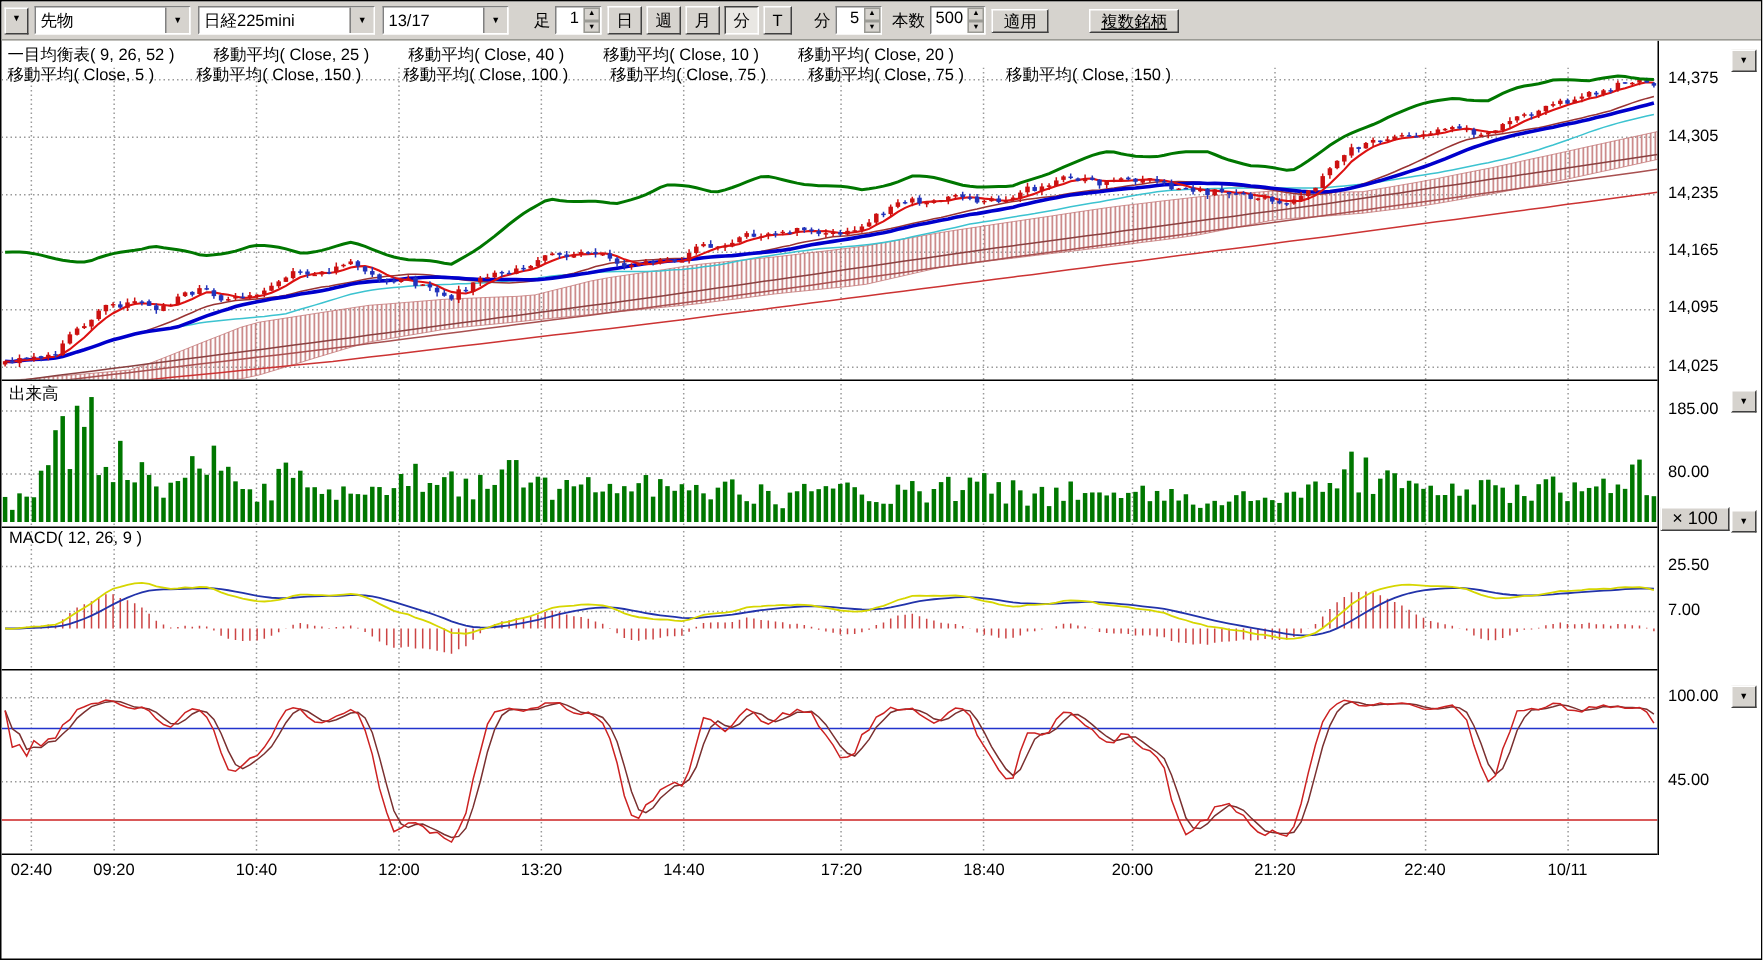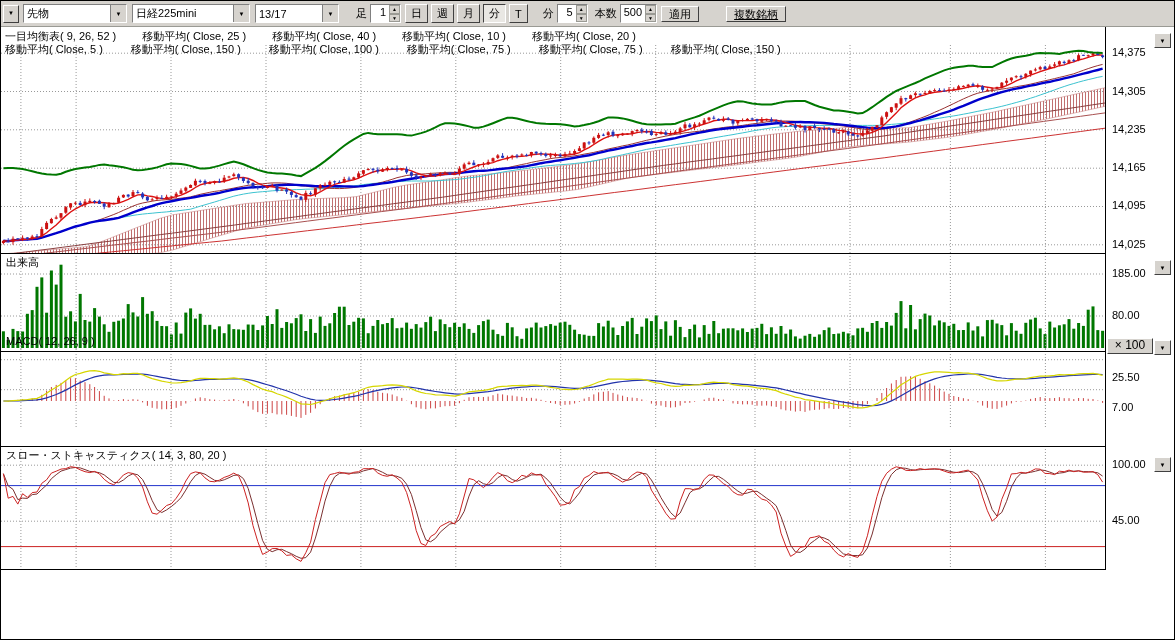--- a/index.html
+++ b/index.html
@@ -25,21 +25,21 @@
   .tbtn.pressed{border-color:#404040 #fff #fff #404040;background:#e9e7e3;}
   .tbtn.sm{padding:0 5px;height:19px;}
   .gap12{margin-left:12px;} .gap24{margin-left:24px;text-decoration:underline;}
   
   .legend{position:absolute;left:4px;font-size:11px;display:flex;gap:26px;white-space:nowrap;z-index:5;color:#000;}
   #legend1{top:28px;} #legend2{top:41px;gap:28px;}
   
   .panel{position:absolute;left:0;width:1104px;z-index:1;}
   #panel-price{top:44px;height:208px;}
   #panel-volume{top:252px;height:98px;}
-  #panel-macd{top:332px;height:95px;}
+  #panel-macd{top:350px;height:95px;}
   #panel-stoch{top:445px;height:123px;}
   .panel svg{position:absolute;top:0;left:0;display:block;}
   .panel-title{position:absolute;top:2px;left:5px;font-size:11px;z-index:3;color:#000;}
   .hsep{position:absolute;left:0;width:1104px;height:1px;background:#000;z-index:4;}
   .vline{position:absolute;left:1104px;top:26px;height:543px;width:1px;background:#000;z-index:4;}
   
   .gutter{position:absolute;left:1105px;top:0;width:68px;height:638px;z-index:5;}
   .tick-label{position:absolute;left:6px;font-size:11px;white-space:nowrap;color:#000;}
   .gutter-btn{position:absolute;left:48px;width:17px;height:15px;background:#d6d3ce;border:1px solid;
               border-color:#fff #404040 #404040 #fff;font-size:6px;line-height:12px;text-align:center;padding:0;}
@@ -1113,21 +1113,20 @@
         <line x1="1082.4" y1="68.0" x2="1082.4" y2="65.1" stroke="#cc4444" stroke-width="1"></line>
         <line x1="1087.2" y1="68.0" x2="1087.2" y2="65.8" stroke="#cc4444" stroke-width="1"></line>
         <line x1="1092.0" y1="68.0" x2="1092.0" y2="66.0" stroke="#cc4444" stroke-width="1"></line>
         <line x1="1096.8" y1="68.0" x2="1096.8" y2="67.5" stroke="#cc4444" stroke-width="1"></line>
         <line x1="1101.6" y1="68.0" x2="1101.6" y2="69.9" stroke="#cc4444" stroke-width="1"></line>
         <path d="M2.4,68.0L7.2,68.0L12.0,68.0L16.8,67.8L21.6,67.6L26.4,67.4L31.2,67.1L36.0,66.8L40.8,66.1L45.6,64.9L50.4,63.3L55.2,61.5L60.0,59.4L64.8,57.1L69.6,54.5L74.4,51.9L79.2,49.6L84.0,47.4L88.8,45.5L93.6,43.9L98.4,42.8L103.2,42.2L108.0,41.9L112.8,41.9L117.6,41.7L122.4,41.5L127.2,41.4L132.0,41.2L136.8,41.0L141.6,41.2L146.4,41.7L151.2,42.5L156.0,43.4L160.8,44.3L165.6,45.2L170.4,46.2L175.2,46.9L180.0,47.5L184.8,47.7L189.6,47.8L194.4,47.5L199.2,47.1L204.0,46.7L208.8,46.5L213.6,46.4L218.4,46.3L223.2,46.2L228.0,46.0L232.8,45.8L237.6,45.8L242.4,46.0L247.2,46.6L252.0,47.6L256.8,48.9L261.6,50.3L266.4,51.8L271.2,53.2L276.0,54.7L280.8,56.2L285.6,57.8L290.4,59.5L295.2,61.3L300.0,63.2L304.8,64.8L309.6,66.1L314.4,67.0L319.2,67.3L324.0,67.4L328.8,67.0L333.6,66.5L338.4,65.9L343.2,65.1L348.0,64.2L352.8,63.3L357.6,62.3L362.4,61.0L367.2,59.7L372.0,58.4L376.8,57.4L381.6,56.4L386.4,55.6L391.2,54.8L396.0,54.3L400.8,54.0L405.6,53.9L410.4,54.3L415.2,55.0L420.0,55.9L424.8,56.8L429.6,57.7L434.4,58.5L439.2,59.2L444.0,59.8L448.8,60.3L453.6,60.9L458.4,61.1L463.2,61.0L468.0,60.6L472.8,60.1L477.6,59.7L482.4,59.2L487.2,58.7L492.0,58.0L496.8,57.2L501.6,56.5L506.4,55.8L511.2,55.2L516.0,54.7L520.8,54.2L525.6,53.9L530.4,53.5L535.2,53.2L540.0,53.1L544.8,53.2L549.6,53.4L554.4,53.7L559.2,54.2L564.0,54.6L568.8,55.0L573.6,55.3L578.4,55.4L583.2,55.1L588.0,54.7L592.8,53.9L597.6,52.9L602.4,51.9L607.2,50.8L612.0,49.8L616.8,49.1L621.6,48.5L626.4,48.1L631.2,47.7L636.0,47.3L640.8,47.1L645.6,47.1L650.4,47.4L655.2,47.9L660.0,48.4L664.8,49.1L669.6,49.9L674.4,50.6L679.2,51.1L684.0,51.3L688.8,51.5L693.6,51.6L698.4,51.6L703.2,51.4L708.0,51.1L712.8,50.7L717.6,50.5L722.4,50.3L727.2,50.3L732.0,50.6L736.8,50.9L741.6,51.3L746.4,51.7L751.2,52.1L756.0,52.6L760.8,53.2L765.6,53.7L770.4,54.3L775.2,54.9L780.0,55.9L784.8,57.0L789.6,58.1L794.4,59.3L799.2,60.4L804.0,61.6L808.8,62.7L813.6,63.7L818.4,64.7L823.2,65.6L828.0,66.5L832.8,67.4L837.6,68.3L842.4,69.1L847.2,69.9L852.0,70.8L856.8,71.6L861.6,72.2L866.4,72.6L871.2,72.6L876.0,72.3L880.8,71.3L885.6,69.9L890.4,67.9L895.2,65.5L900.0,62.8L904.8,60.0L909.6,57.2L914.4,54.4L919.2,51.9L924.0,49.6L928.8,47.6L933.6,45.9L938.4,44.5L943.2,43.4L948.0,42.6L952.8,42.0L957.6,41.6L962.4,41.3L967.2,41.0L972.0,41.0L976.8,41.2L981.6,41.7L986.4,42.5L991.2,43.4L996.0,44.3L1000.8,45.0L1005.6,45.5L1010.4,45.8L1015.2,45.9L1020.0,45.9L1024.8,45.9L1029.6,45.6L1034.4,45.3L1039.2,44.8L1044.0,44.5L1048.8,44.1L1053.6,43.8L1058.4,43.4L1063.2,43.1L1068.0,42.7L1072.8,42.5L1077.6,42.2L1082.4,41.8L1087.2,41.6L1092.0,41.4L1096.8,41.3L1101.6,41.5" fill="none" stroke="#2233aa" stroke-width="1.2"></path>
         <path d="M2.4,68.0L7.2,68.2L12.0,67.7L16.8,67.3L21.6,66.8L26.4,66.6L31.2,65.9L36.0,65.4L40.8,63.3L45.6,60.2L50.4,57.0L55.2,54.2L60.0,51.2L64.8,47.6L69.6,44.1L74.4,41.5L79.2,40.3L84.0,38.9L88.8,37.9L93.6,37.6L98.4,38.3L103.2,39.9L108.0,40.7L112.8,41.6L117.6,41.3L122.4,40.6L127.2,40.9L132.0,40.3L136.8,40.4L141.6,41.8L146.4,43.9L151.2,45.6L156.0,46.8L160.8,48.1L165.6,49.0L170.4,49.8L175.2,50.0L180.0,49.6L184.8,48.9L189.6,47.9L194.4,46.3L199.2,45.4L204.0,45.4L208.8,45.7L213.6,45.7L218.4,46.1L223.2,45.8L228.0,45.4L232.8,44.9L237.6,45.5L242.4,47.1L247.2,49.0L252.0,51.6L256.8,53.9L261.6,56.2L266.4,57.6L271.2,58.6L276.0,60.8L280.8,62.3L285.6,64.1L290.4,66.3L295.2,68.5L300.0,70.9L304.8,71.1L309.6,71.5L314.4,70.4L319.2,68.8L324.0,67.5L328.8,65.7L333.6,64.3L338.4,63.4L343.2,61.9L348.0,60.9L352.8,59.7L357.6,58.0L362.4,56.0L367.2,54.3L372.0,53.4L376.8,53.1L381.6,52.7L386.4,52.1L391.2,51.9L396.0,52.2L400.8,52.6L405.6,53.8L410.4,55.7L415.2,57.9L420.0,59.4L424.8,60.5L429.6,61.0L434.4,61.8L439.2,62.0L444.0,62.1L448.8,62.7L453.6,63.1L458.4,62.1L463.2,60.5L468.0,58.9L472.8,58.3L477.6,57.8L482.4,57.4L487.2,56.7L492.0,55.4L496.8,53.9L501.6,53.4L506.4,53.2L511.2,52.7L516.0,52.6L520.8,52.3L525.6,52.6L530.4,52.1L535.2,52.2L540.0,52.6L544.8,53.5L549.6,54.3L554.4,55.0L559.2,56.0L564.0,56.4L568.8,56.7L573.6,56.5L578.4,55.8L583.2,54.0L588.0,52.9L592.8,51.0L597.6,49.0L602.4,47.7L607.2,46.2L612.0,46.1L616.8,46.2L621.6,46.1L626.4,46.3L631.2,46.1L636.0,46.0L640.8,46.4L645.6,47.1L650.4,48.6L655.2,49.8L660.0,50.5L664.8,51.9L669.6,52.8L674.4,53.4L679.2,53.2L684.0,52.2L688.8,52.3L693.6,51.9L698.4,51.6L703.2,50.7L708.0,49.6L712.8,49.2L717.6,49.5L722.4,49.7L727.2,50.2L732.0,51.7L736.8,52.3L741.6,52.8L746.4,53.2L751.2,53.8L756.0,54.8L760.8,55.3L765.6,55.7L770.4,56.7L775.2,57.6L780.0,59.6L784.8,61.2L789.6,62.5L794.4,64.1L799.2,65.0L804.0,66.6L808.8,67.1L813.6,67.8L818.4,68.7L823.2,69.3L828.0,69.8L832.8,71.0L837.6,71.9L842.4,72.3L847.2,73.2L852.0,74.2L856.8,74.9L861.6,74.8L866.4,74.1L871.2,72.6L876.0,70.9L880.8,67.7L885.6,64.0L890.4,59.9L895.2,56.0L900.0,51.8L904.8,48.9L909.6,46.0L914.4,43.4L919.2,41.8L924.0,40.6L928.8,39.6L933.6,38.9L938.4,38.8L943.2,39.1L948.0,39.4L952.8,39.8L957.6,39.7L962.4,40.0L967.2,40.2L972.0,40.9L976.8,41.8L981.6,43.8L986.4,45.6L991.2,46.9L996.0,47.9L1000.8,47.8L1005.6,47.6L1010.4,46.9L1015.2,46.2L1020.0,46.2L1024.8,45.6L1029.6,44.7L1034.4,43.9L1039.2,43.0L1044.0,43.1L1048.8,42.8L1053.6,42.4L1058.4,41.7L1063.2,41.8L1068.0,41.5L1072.8,41.6L1077.6,40.8L1082.4,40.5L1087.2,40.6L1092.0,40.4L1096.8,41.1L1101.6,42.4" fill="none" stroke="#d6d600" stroke-width="1.2"></path>
       </svg>
   </div>
   <div class="panel" id="panel-stoch">
-    <span class="panel-title">スロー・ストキャスティクス( 14, 3, 80, 20 )</span>
     <svg id="svg-stoch" width="1104" height="123">
         <line x1="19.9" y1="0" x2="19.9" y2="123" stroke="#999999" stroke-dasharray="1,2"></line>
         <line x1="75.1" y1="0" x2="75.1" y2="123" stroke="#999999" stroke-dasharray="1,2"></line>
         <line x1="170.0" y1="0" x2="170.0" y2="123" stroke="#999999" stroke-dasharray="1,2"></line>
         <line x1="265.0" y1="0" x2="265.0" y2="123" stroke="#999999" stroke-dasharray="1,2"></line>
         <line x1="359.9" y1="0" x2="359.9" y2="123" stroke="#999999" stroke-dasharray="1,2"></line>
         <line x1="454.8" y1="0" x2="454.8" y2="123" stroke="#999999" stroke-dasharray="1,2"></line>
         <line x1="559.7" y1="0" x2="559.7" y2="123" stroke="#999999" stroke-dasharray="1,2"></line>
         <line x1="654.7" y1="0" x2="654.7" y2="123" stroke="#999999" stroke-dasharray="1,2"></line>
         <line x1="754.0" y1="0" x2="754.0" y2="123" stroke="#999999" stroke-dasharray="1,2"></line>
@@ -1162,13 +1161,27 @@
       <div class="tick-label" style="top: 198.474px;">14,095</div>
       <div class="tick-label" style="top: 236.789px;">14,025</div>
       <div class="tick-label" style="top: 266px;">185.00</div>
       <div class="tick-label" style="top: 308px;">80.00</div>
       <div class="tick-label" style="top: 369.69px;">25.50</div>
       <div class="tick-label" style="top: 399.66px;">7.00</div>
       <div class="tick-label" style="top: 457.2px;">100.00</div>
       <div class="tick-label" style="top: 513.19px;">45.00</div>
     </div>
 
+  <div class="xaxis" id="xaxis">
+      <div class="xtick" style="left: 20px;">02:40</div>
+      <div class="xtick" style="left: 75px;">09:20</div>
+      <div class="xtick" style="left: 170px;">10:40</div>
+      <div class="xtick" style="left: 265px;">12:00</div>
+      <div class="xtick" style="left: 360px;">13:20</div>
+      <div class="xtick" style="left: 455px;">14:40</div>
+      <div class="xtick" style="left: 560px;">17:20</div>
+      <div class="xtick" style="left: 655px;">18:40</div>
+      <div class="xtick" style="left: 754px;">20:00</div>
+      <div class="xtick" style="left: 849px;">21:20</div>
+      <div class="xtick" style="left: 949px;">22:40</div>
+      <div class="xtick" style="left: 1044px;">10/11</div>
+    </div>
 </div>
 
 </body></html>

